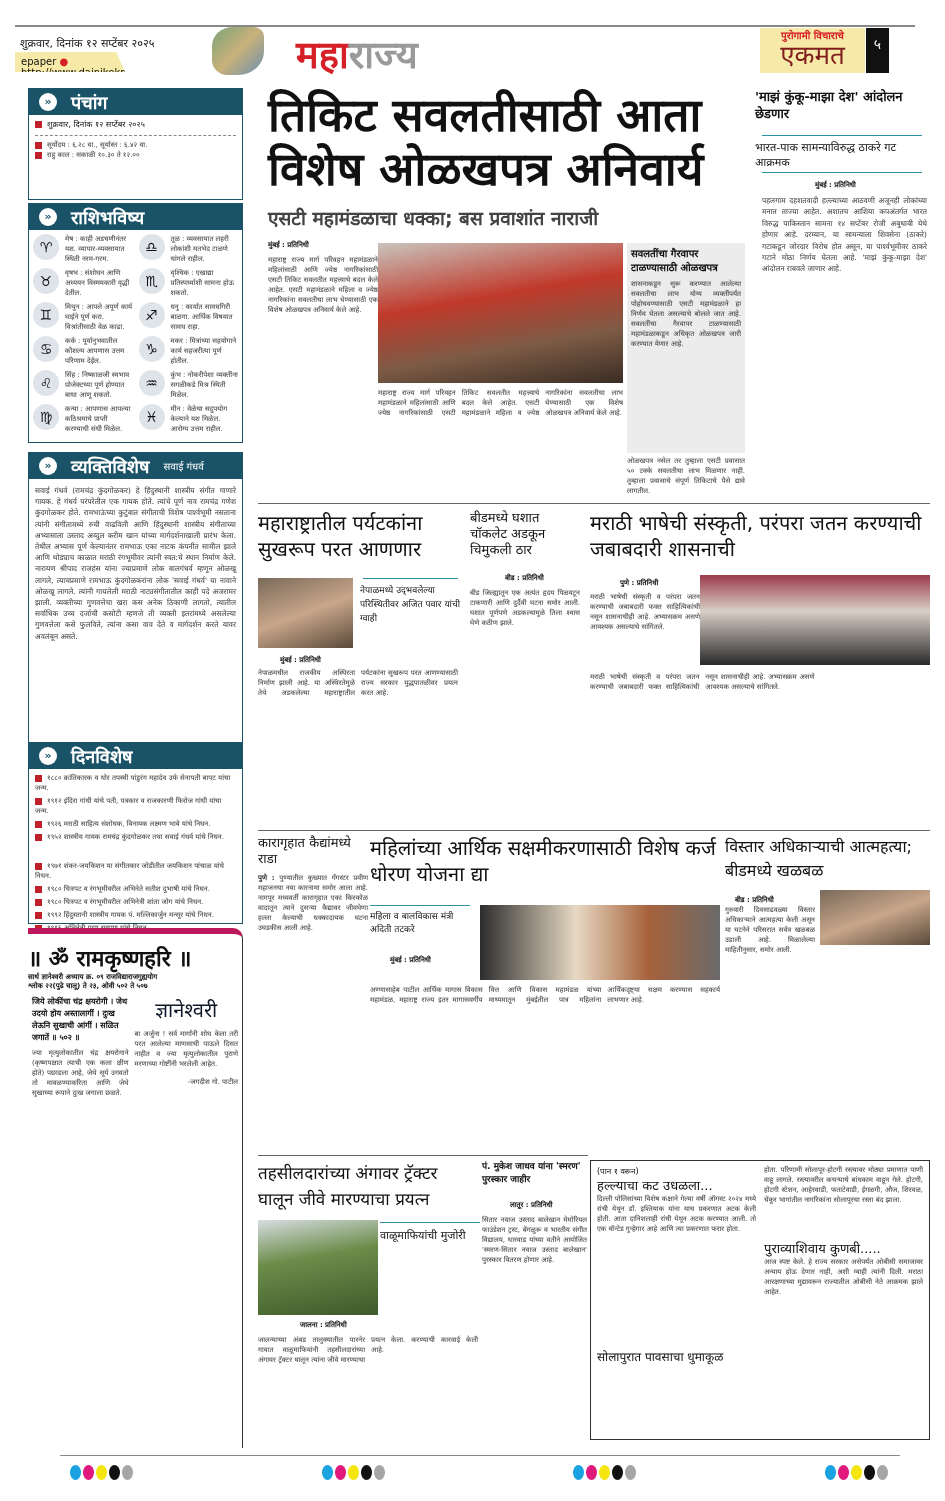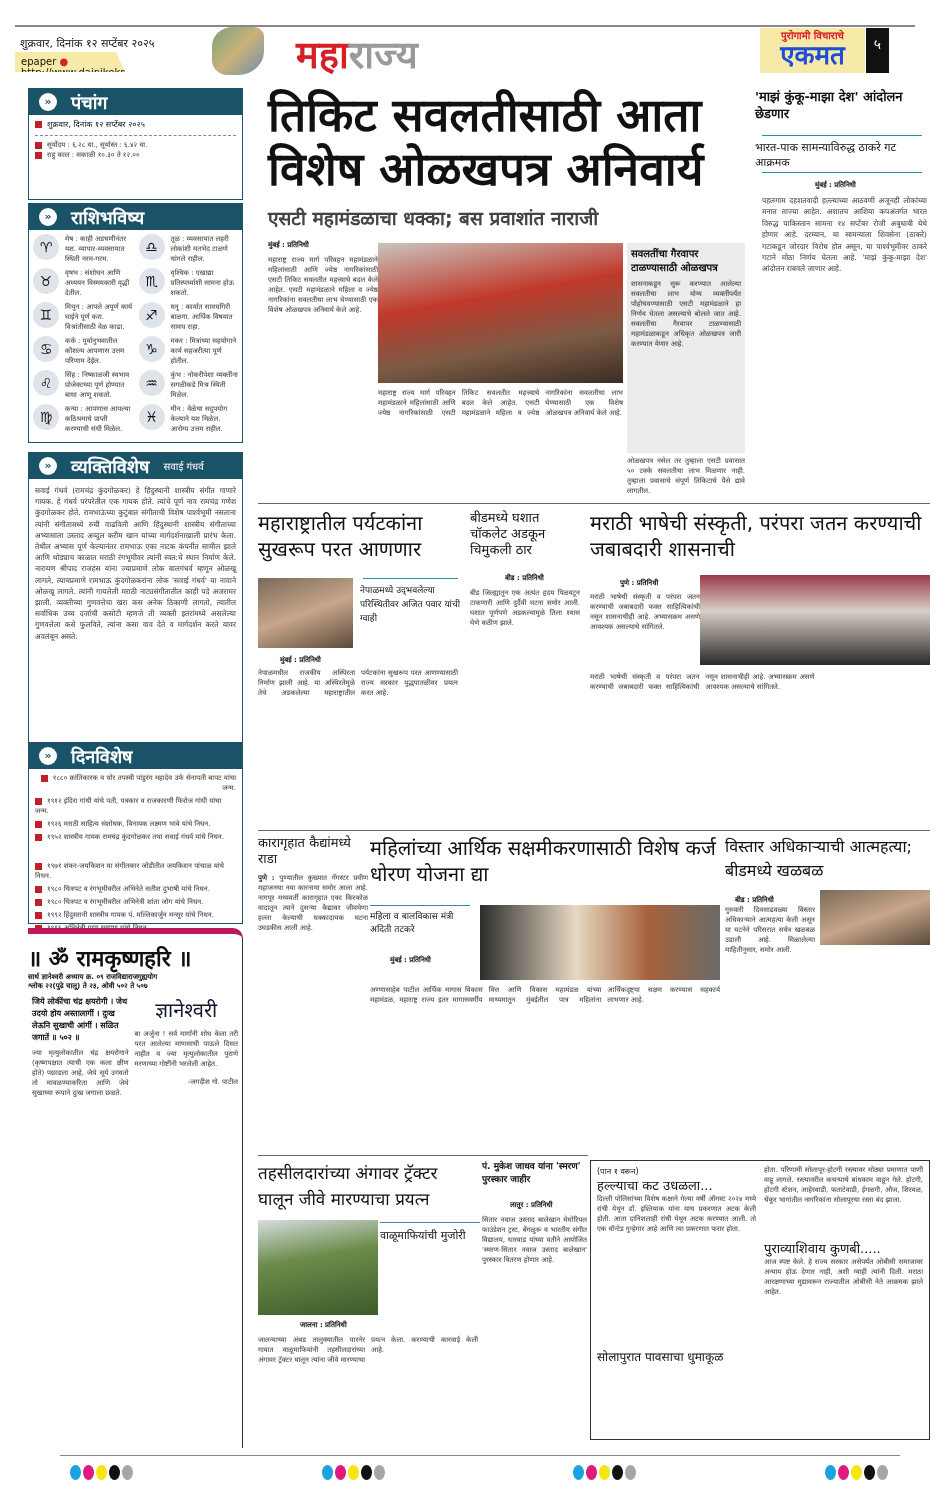--- a/index.html
+++ b/index.html
@@ -6,21 +6,21 @@
 body{width:945px;height:1501px;background:#fff;font-family:"DejaVu Sans",sans-serif;color:#111;position:relative;overflow:hidden}
 .abs{position:absolute}
 .masthead{left:15px;top:25px;width:900px;height:50px;border-top:2px solid #888}
 .date{left:20px;top:35px;font-size:11px}
 .epaper{left:15px;top:52px;width:110px;height:20px;background:#f7e9a8;font-size:10px;padding:4px 6px;clip-path:polygon(0 0,92% 0,100% 100%,0 100%)}
 .brand{left:296px;top:27px;font-size:38px;font-weight:bold;color:#d62027}
 .brand .grey{color:#9a9a9a}
 .mapicon{left:212px;top:27px;width:52px;height:48px;background:linear-gradient(135deg,#7aa37a,#c9b17a,#6d8fb0);border-radius:40% 20% 50% 30%}
 .slogan{left:760px;top:28px;width:105px;height:45px;background:#f7e9a8;text-align:center}
 .slogan .s1{color:#d62027;font-size:10px;font-weight:bold}
-.slogan .s2{color:#1d4ed8;font-size:26px;font-weight:bold;line-height:26px}
+.slogan .s2{color:#7f1d1d;font-size:26px;font-weight:normal;line-height:26px}
 .pageno{left:866px;top:28px;width:23px;height:45px;background:#111;color:#fff;font-size:14px;text-align:center;padding-top:6px}
 .panel{border:1px solid #1a5367}
 .hdr{background:#1a5367;color:#fff;font-weight:bold;font-size:18px;height:26px;padding:2px 10px;display:flex;align-items:center;gap:14px}
 .chev{display:inline-block;width:18px;height:18px;border-radius:50%;background:#fff;color:#1a5367;font-size:11px;text-align:center;line-height:18px}
 .small{font-size:8px;line-height:12px}
 .tiny{font-size:7px;line-height:10px;color:#333}
 .bullet::before{content:"";display:inline-block;width:7px;height:7px;background:#c0202a;margin-right:5px;vertical-align:middle}
 .hl{font-weight:bold;}
 .txtcol{font-size:7px;line-height:10px;color:#333;text-align:justify}
 .rule{border-top:1px solid #2a8fa0}
@@ -122,21 +122,21 @@
     </div>
  <div class="txtcol" style="padding:6px;font-size:7.4px;line-height:11.2px">सवाई गंधर्व (रामचंद्र कुंदगोळकर) हे हिंदुस्थानी शास्त्रीय संगीत गाणारे गायक. हे गंधर्व परंपरेतील एक गायक होते. त्यांचे पूर्ण नाव रामचंद्र गणेश कुंदगोळकर होते. रामभाऊंच्या कुटुंबात संगीताची विशेष पार्श्वभूमी नसताना त्यांनी संगीतामध्ये रुची वाढविली आणि हिंदुस्थानी शास्त्रीय संगीताच्या अभ्यासाला उस्ताद अब्दुल करीम खान यांच्या मार्गदर्शनाखाली प्रारंभ केला. तेथील अभ्यास पूर्ण केल्यानंतर रामभाऊ एका नाटक कंपनीत सामील झाले आणि थोड्याच काळात मराठी रंगभूमीवर त्यांनी स्वत:चे स्थान निर्माण केले. नारायण श्रीपाद राजहंस यांना ज्याप्रमाणे लोक बालगंधर्व म्हणून ओळखू लागले, त्याचप्रमाणे रामभाऊ कुंदगोळकरांना लोक 'सवाई गंधर्व' या नावाने ओळखू लागले. त्यांनी गायलेली मराठी नाट्यसंगीतातील काही पदे अजरामर झाली. व्यक्तीच्या गुणवत्तेचा खरा कस अनेक ठिकाणी लागतो, त्यातील सर्वाधिक उच्च दर्जाची कसोटी म्हणजे ती व्यक्ती इतरांमध्ये असलेल्या गुणवत्तेला कसे फुलविते, त्यांना कसा वाव देते व मार्गदर्शन करते यावर अवलंबून असते.</div>
 </div>
 
 <div class="abs panel" style="left:28px;top:742px;width:215px;height:182px">
  <div class="hdr">
       <span class="chev">»</span>
       <span>दिनविशेष</span>
     </div>
  <div id="din-list" style="padding:4px 6px">
-      <div class="tiny bullet" style="margin-bottom: 3px; text-align: right;">१८८० क्रांतिकारक व थोर तपस्वी पांडुरंग महादेव उर्फ सेनापती बापट यांचा जन्म.</div>
+      <div class="tiny bullet" style="margin-bottom: 3px;">१८८० क्रांतिकारक व थोर तपस्वी पांडुरंग महादेव उर्फ सेनापती बापट यांचा जन्म.</div>
       <div class="tiny bullet" style="margin-bottom: 3px;">१९१२ इंदिरा गांधी यांचे पती, पत्रकार व राजकारणी फिरोज गांधी यांचा जन्म.</div>
       <div class="tiny bullet" style="margin-bottom: 3px;">१९२६ मराठी साहित्य संशोधक, विनायक लक्ष्मण भावे यांचे निधन.</div>
       <div class="tiny bullet" style="margin-bottom: 19px;">१९५२ शास्त्रीय गायक रामचंद्र कुंदगोळकर तथा सवाई गंधर्व यांचे निधन.</div>
       <div class="tiny bullet" style="margin-bottom: 3px;">१९७१ शंकर-जयकिशन या संगीतकार जोडीतील जयकिशन पांचाळ यांचे निधन.</div>
       <div class="tiny bullet" style="margin-bottom: 3px;">१९८० चित्रपट व रंगभूमीवरील अभिनेते सतीश दुभाषी यांचे निधन.</div>
       <div class="tiny bullet" style="margin-bottom: 3px;">१९८० चित्रपट व रंगभूमीवरील अभिनेत्री शांता जोग यांचे निधन.</div>
       <div class="tiny bullet" style="margin-bottom: 3px;">१९९२ हिंदुस्तानी शास्त्रीय गायक पं. मल्लिकार्जुन मन्सूर यांचे निधन.</div>
       <div class="tiny bullet" style="margin-bottom: 3px;">१९९६ अभिनेत्री पद्मा चव्हाण यांचे निधन.</div>
     </div>
 </div>

